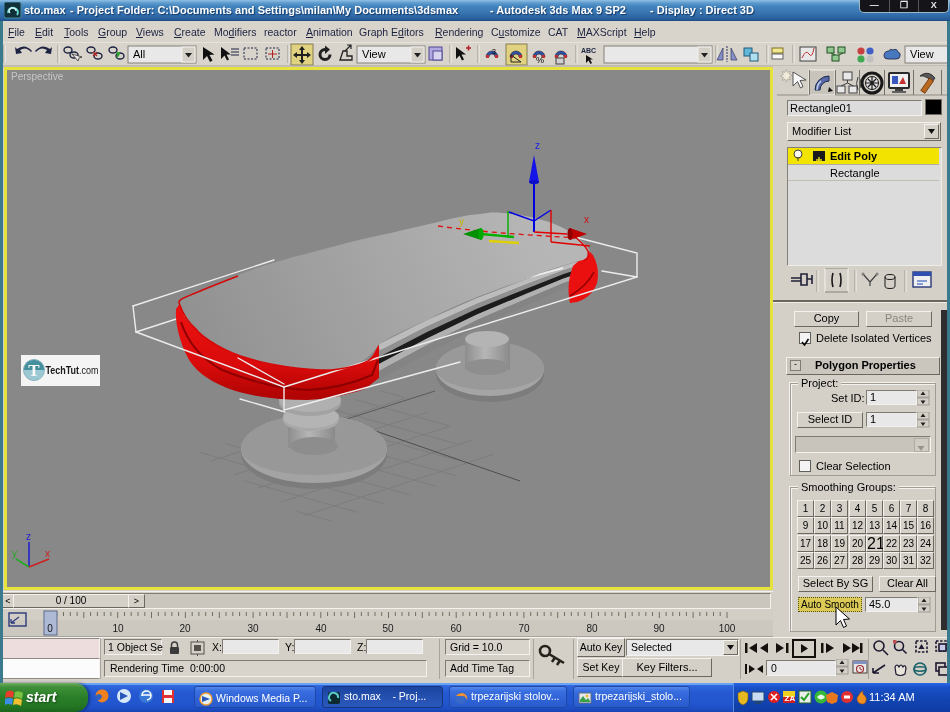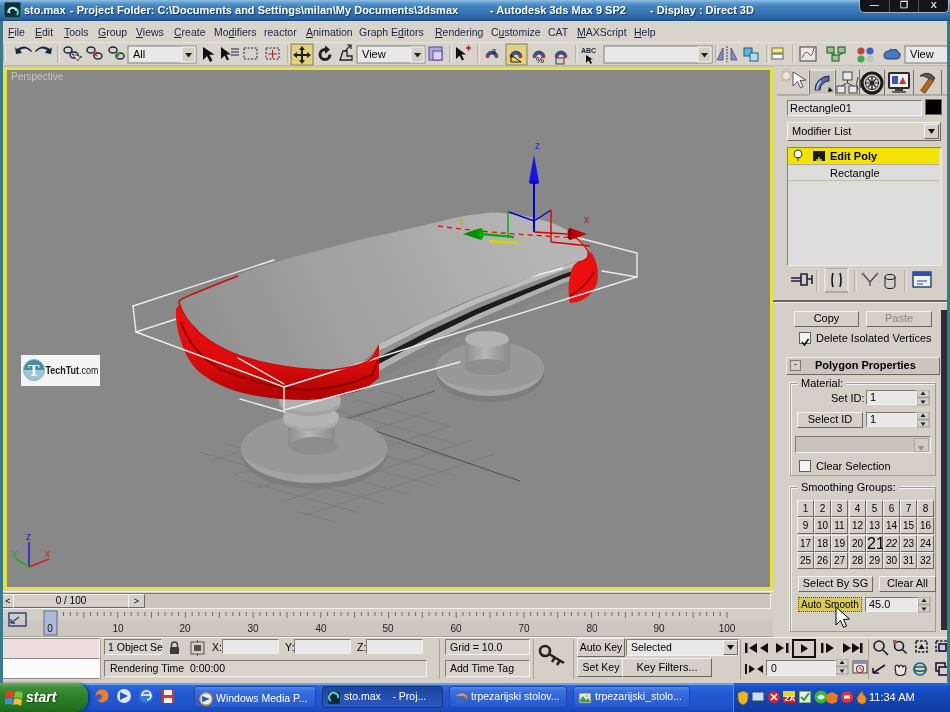--- a/index.html
+++ b/index.html
@@ -394,21 +394,21 @@
 <div class="raised" style="left:21px;top:245px;width:63px;height:14px;">Copy</div>
 <div class="raised" style="left:93px;top:245px;width:64px;height:14px;color:#8a8680;">Paste</div>
 <div class="abs" style="left:26px;top:266px;width:10px;height:10px;background:#f4f4f4;border:1px solid #60605a;"><svg width="10" height="10">
         <path d="M2 5 l2.5 3 4 -6" stroke="#000" stroke-width="1.6" fill="none"></path>
       </svg></div>
 <span class="lbl" style="left:43px;top:266px;">Delete Isolated Vertices</span>
 <div class="abs" style="left:13px;top:291px;width:152px;height:16px;background:#cac6be;border:1px solid;border-color:#f4f2ee #6c685f #6c685f #f4f2ee;"></div>
 <div class="abs" style="left:17px;top:294px;width:9px;height:9px;background:#d4d0c8;border:1px solid #807c74;font-size:9px;line-height:7px;text-align:center;">-</div>
 <span class="lbl" style="left:42px;top:293px;font-weight:bold;">Polygon Properties</span>
 <div class="abs" style="left:17px;top:317px;width:144px;height:91px;border:1px solid #a09c94;box-shadow:1px 1px 0 #f4f2ee inset, -1px -1px 0 #f4f2ee;"></div>
-<span class="lbl" style="left:25px;top:311px;background:#d4d0c8;padding:0 3px;">Material:</span>
+<span class="lbl" style="left:25px;top:311px;background:#d4d0c8;padding:0 3px;">Project:</span>
 <span class="lbl" style="left:58px;top:326px;">Set ID:</span>
 <div class="sunk" style="left:93px;top:324px;width:49px;height:13px;background:#e8e8e8;"></div>
 <span class="lbl" style="left:97px;top:325px;">1</span>
 <svg width="13" height="16" style="position:absolute;left:144px;top:324px;">
       <rect x="0" y="0" width="12" height="7" fill="#d4d0c8" stroke="#8a8680" stroke-width=".7"></rect>
       <rect x="0" y="8" width="12" height="7" fill="#d4d0c8" stroke="#8a8680" stroke-width=".7"></rect>
       <path d="M3.5 5 l5 0 -2.5 -3.5 z M3.5 10.5 l5 0 -2.5 3.5 z" fill="#202020"></path>
     </svg>
 <div class="raised" style="left:24px;top:346px;width:64px;height:14px;">Select ID</div>
 <div class="sunk" style="left:93px;top:346px;width:49px;height:13px;background:#e8e8e8;"></div>
@@ -440,21 +440,21 @@
 <div class="raised" style="left:76px;top:451px;width:15px;height:15px;font-size:10px;line-height:15px;">12</div>
 <div class="raised" style="left:93px;top:451px;width:15px;height:15px;font-size:10px;line-height:15px;">13</div>
 <div class="raised" style="left:110px;top:451px;width:15px;height:15px;font-size:10px;line-height:15px;">14</div>
 <div class="raised" style="left:127px;top:451px;width:15px;height:15px;font-size:10px;line-height:15px;">15</div>
 <div class="raised" style="left:144px;top:451px;width:15px;height:15px;font-size:10px;line-height:15px;">16</div>
 <div class="raised" style="left:24px;top:469px;width:15px;height:15px;font-size:10px;line-height:15px;">17</div>
 <div class="raised" style="left:41px;top:469px;width:15px;height:15px;font-size:10px;line-height:15px;">18</div>
 <div class="raised" style="left:58px;top:469px;width:15px;height:15px;font-size:10px;line-height:15px;">19</div>
 <div class="raised" style="left:76px;top:469px;width:15px;height:15px;font-size:10px;line-height:15px;">20</div>
 <div class="raised" style="left:93px;top:469px;width:15px;height:15px;font-size:16px;line-height:15px;">21</div>
-<div class="raised" style="left:110px;top:469px;width:15px;height:15px;font-size:10px;line-height:15px;font-style:italic;">22</div>
+<div class="raised" style="left:110px;top:469px;width:15px;height:15px;font-size:10px;line-height:15px;">22</div>
 <div class="raised" style="left:127px;top:469px;width:15px;height:15px;font-size:10px;line-height:15px;">23</div>
 <div class="raised" style="left:144px;top:469px;width:15px;height:15px;font-size:10px;line-height:15px;">24</div>
 <div class="raised" style="left:24px;top:486px;width:15px;height:15px;font-size:10px;line-height:15px;">25</div>
 <div class="raised" style="left:41px;top:486px;width:15px;height:15px;font-size:10px;line-height:15px;">26</div>
 <div class="raised" style="left:58px;top:486px;width:15px;height:15px;font-size:10px;line-height:15px;">27</div>
 <div class="raised" style="left:76px;top:486px;width:15px;height:15px;font-size:10px;line-height:15px;">28</div>
 <div class="raised" style="left:93px;top:486px;width:15px;height:15px;font-size:10px;line-height:15px;">29</div>
 <div class="raised" style="left:110px;top:486px;width:15px;height:15px;font-size:10px;line-height:15px;">30</div>
 <div class="raised" style="left:127px;top:486px;width:15px;height:15px;font-size:10px;line-height:15px;">31</div>
 <div class="raised" style="left:144px;top:486px;width:15px;height:15px;font-size:10px;line-height:15px;">32</div>

